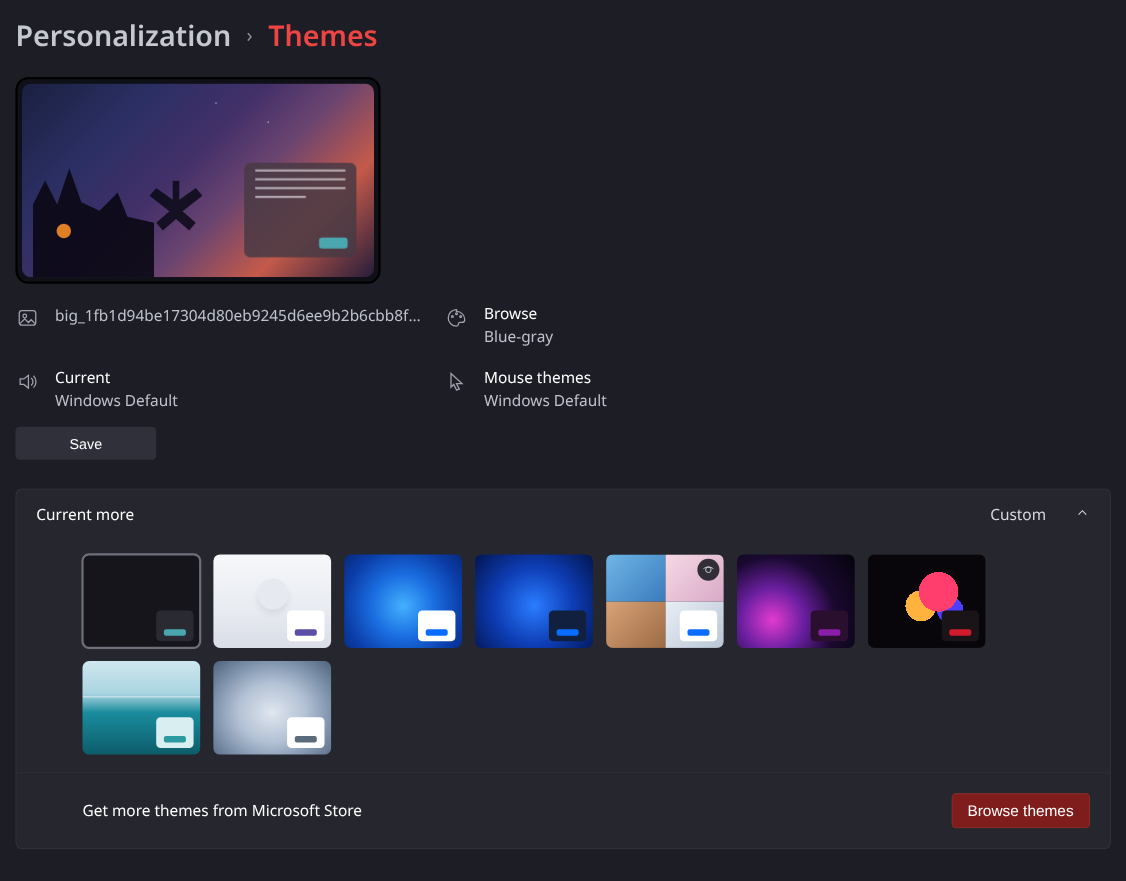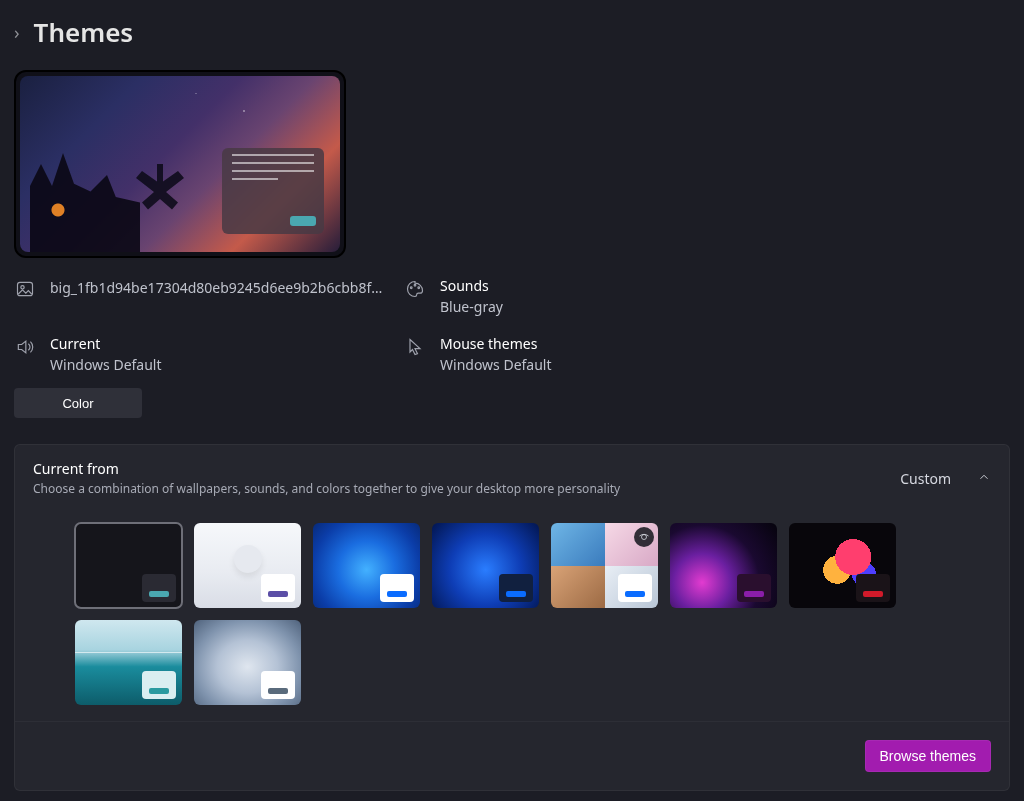--- a/index.html
+++ b/index.html
@@ -15,21 +15,21 @@
   .breadcrumb {
     display: flex;
     align-items: center;
     gap: 14px;
     padding: 14px 14px 14px 14px;
     font-size: 26px;
     font-weight: 600;
   }
   .breadcrumb .parent { color: #c6c8cf; font-weight: 600; cursor: pointer; }
   .breadcrumb .chevron { color: #8e9096; font-size: 18px; font-weight: 400; }
-  .breadcrumb .current { color: #e5e5e5; }
+  .breadcrumb .current { color: #ef4444; }
 
   
   .preview-card {
     margin: 6px 0 0 14px;
     width: 332px;
     height: 188px;
     border: 2px solid #000000;
     border-radius: 12px;
     background: #101018;
     padding: 4px;
@@ -196,36 +196,37 @@
   .theme-footer {
     display: flex;
     align-items: center;
     padding: 18px 18px 18px 60px;
     border-top: 1px solid rgba(255,255,255,0.04);
     margin-top: 10px;
   }
   .theme-footer .msg { font-size: 14px; color: #ffffff; }
   .theme-footer .browse-btn {
     margin-left: auto;
-    background: #a21caf;
+    background: #7f1d1d;
     border: 1px solid rgba(255,255,255,0.06);
     color: #ffffff;
     font-size: 14px;
     padding: 7px 14px;
     border-radius: 4px;
     cursor: pointer;
   }
 </style>
 </head>
 <body>
 
 
 
 
 <div class="breadcrumb">
+  <span class="parent">Personalization</span>
   <span class="chevron">›</span>
   <span class="current">Themes</span>
 </div>
 
 
 <div class="preview-card">
   <div class="preview-inner">
     <div class="preview-window">
       <div class="line"></div>
         <div class="line"></div>
@@ -253,21 +254,21 @@
   <div class="detail">
     <span class="icon">
       <svg viewBox="0 0 24 24">
           <path d="M12 3a9 9 0 1 0 0 18c1.7 0 2-1.2 2-2 0-1.1.9-2 2-2h2a3 3 0 0 0 3-3c0-5-4-9-9-9z"></path>
           <circle cx="7.5" cy="10.5" r="1"></circle>
           <circle cx="12" cy="7.5" r="1"></circle>
           <circle cx="16.5" cy="10.5" r="1"></circle>
         </svg>
     </span>
     <div class="txt">
-      <div class="lbl">Sounds</div>
+      <div class="lbl">Browse</div>
       <div class="val">Blue-gray</div>
     </div>
   </div>
   <div class="detail">
     <span class="icon">
       <svg viewBox="0 0 24 24">
           <path d="M4 9v6h4l5 4V5L8 9H4z"></path>
           <path d="M16 8a5 5 0 0 1 0 8"></path>
           <path d="M18.5 5.5a9 9 0 0 1 0 13"></path>
         </svg>
@@ -283,28 +284,27 @@
           <path d="M6 3l12 11h-6l3 6-3 1-3-6-3 3V3z"></path>
         </svg>
     </span>
     <div class="txt">
       <div class="lbl">Mouse themes</div>
       <div class="val">Windows Default</div>
     </div>
   </div>
 </div>
 
-<button class="save-btn">Color</button>
+<button class="save-btn">Save</button>
 
 
 <div class="theme-card">
   <div class="theme-head">
     <div class="left">
-      <div class="title">Current from</div>
-      <div class="sub">Choose a combination of wallpapers, sounds, and colors together to give your desktop more personality</div>
+      <div class="title">Current more</div>
     </div>
     <div class="right">
       <span>Custom</span>
       <span>
         <svg viewBox="0 0 24 24">
             <path d="M6 15l6-6 6 6"></path>
           </svg>
       </span>
     </div>
   </div>
@@ -361,18 +361,19 @@
         </div>
     </div>
     <div class="theme-item tile-flow">
       <div class="swatch">
           <div class="bar" style="background:#5a6b7c"></div>
         </div>
     </div>
   </div>
 
   <div class="theme-footer">
+    <span class="msg">Get more themes from Microsoft Store</span>
     <button class="browse-btn">Browse themes</button>
   </div>
 </div>
 
 
 
 
 </body></html>

